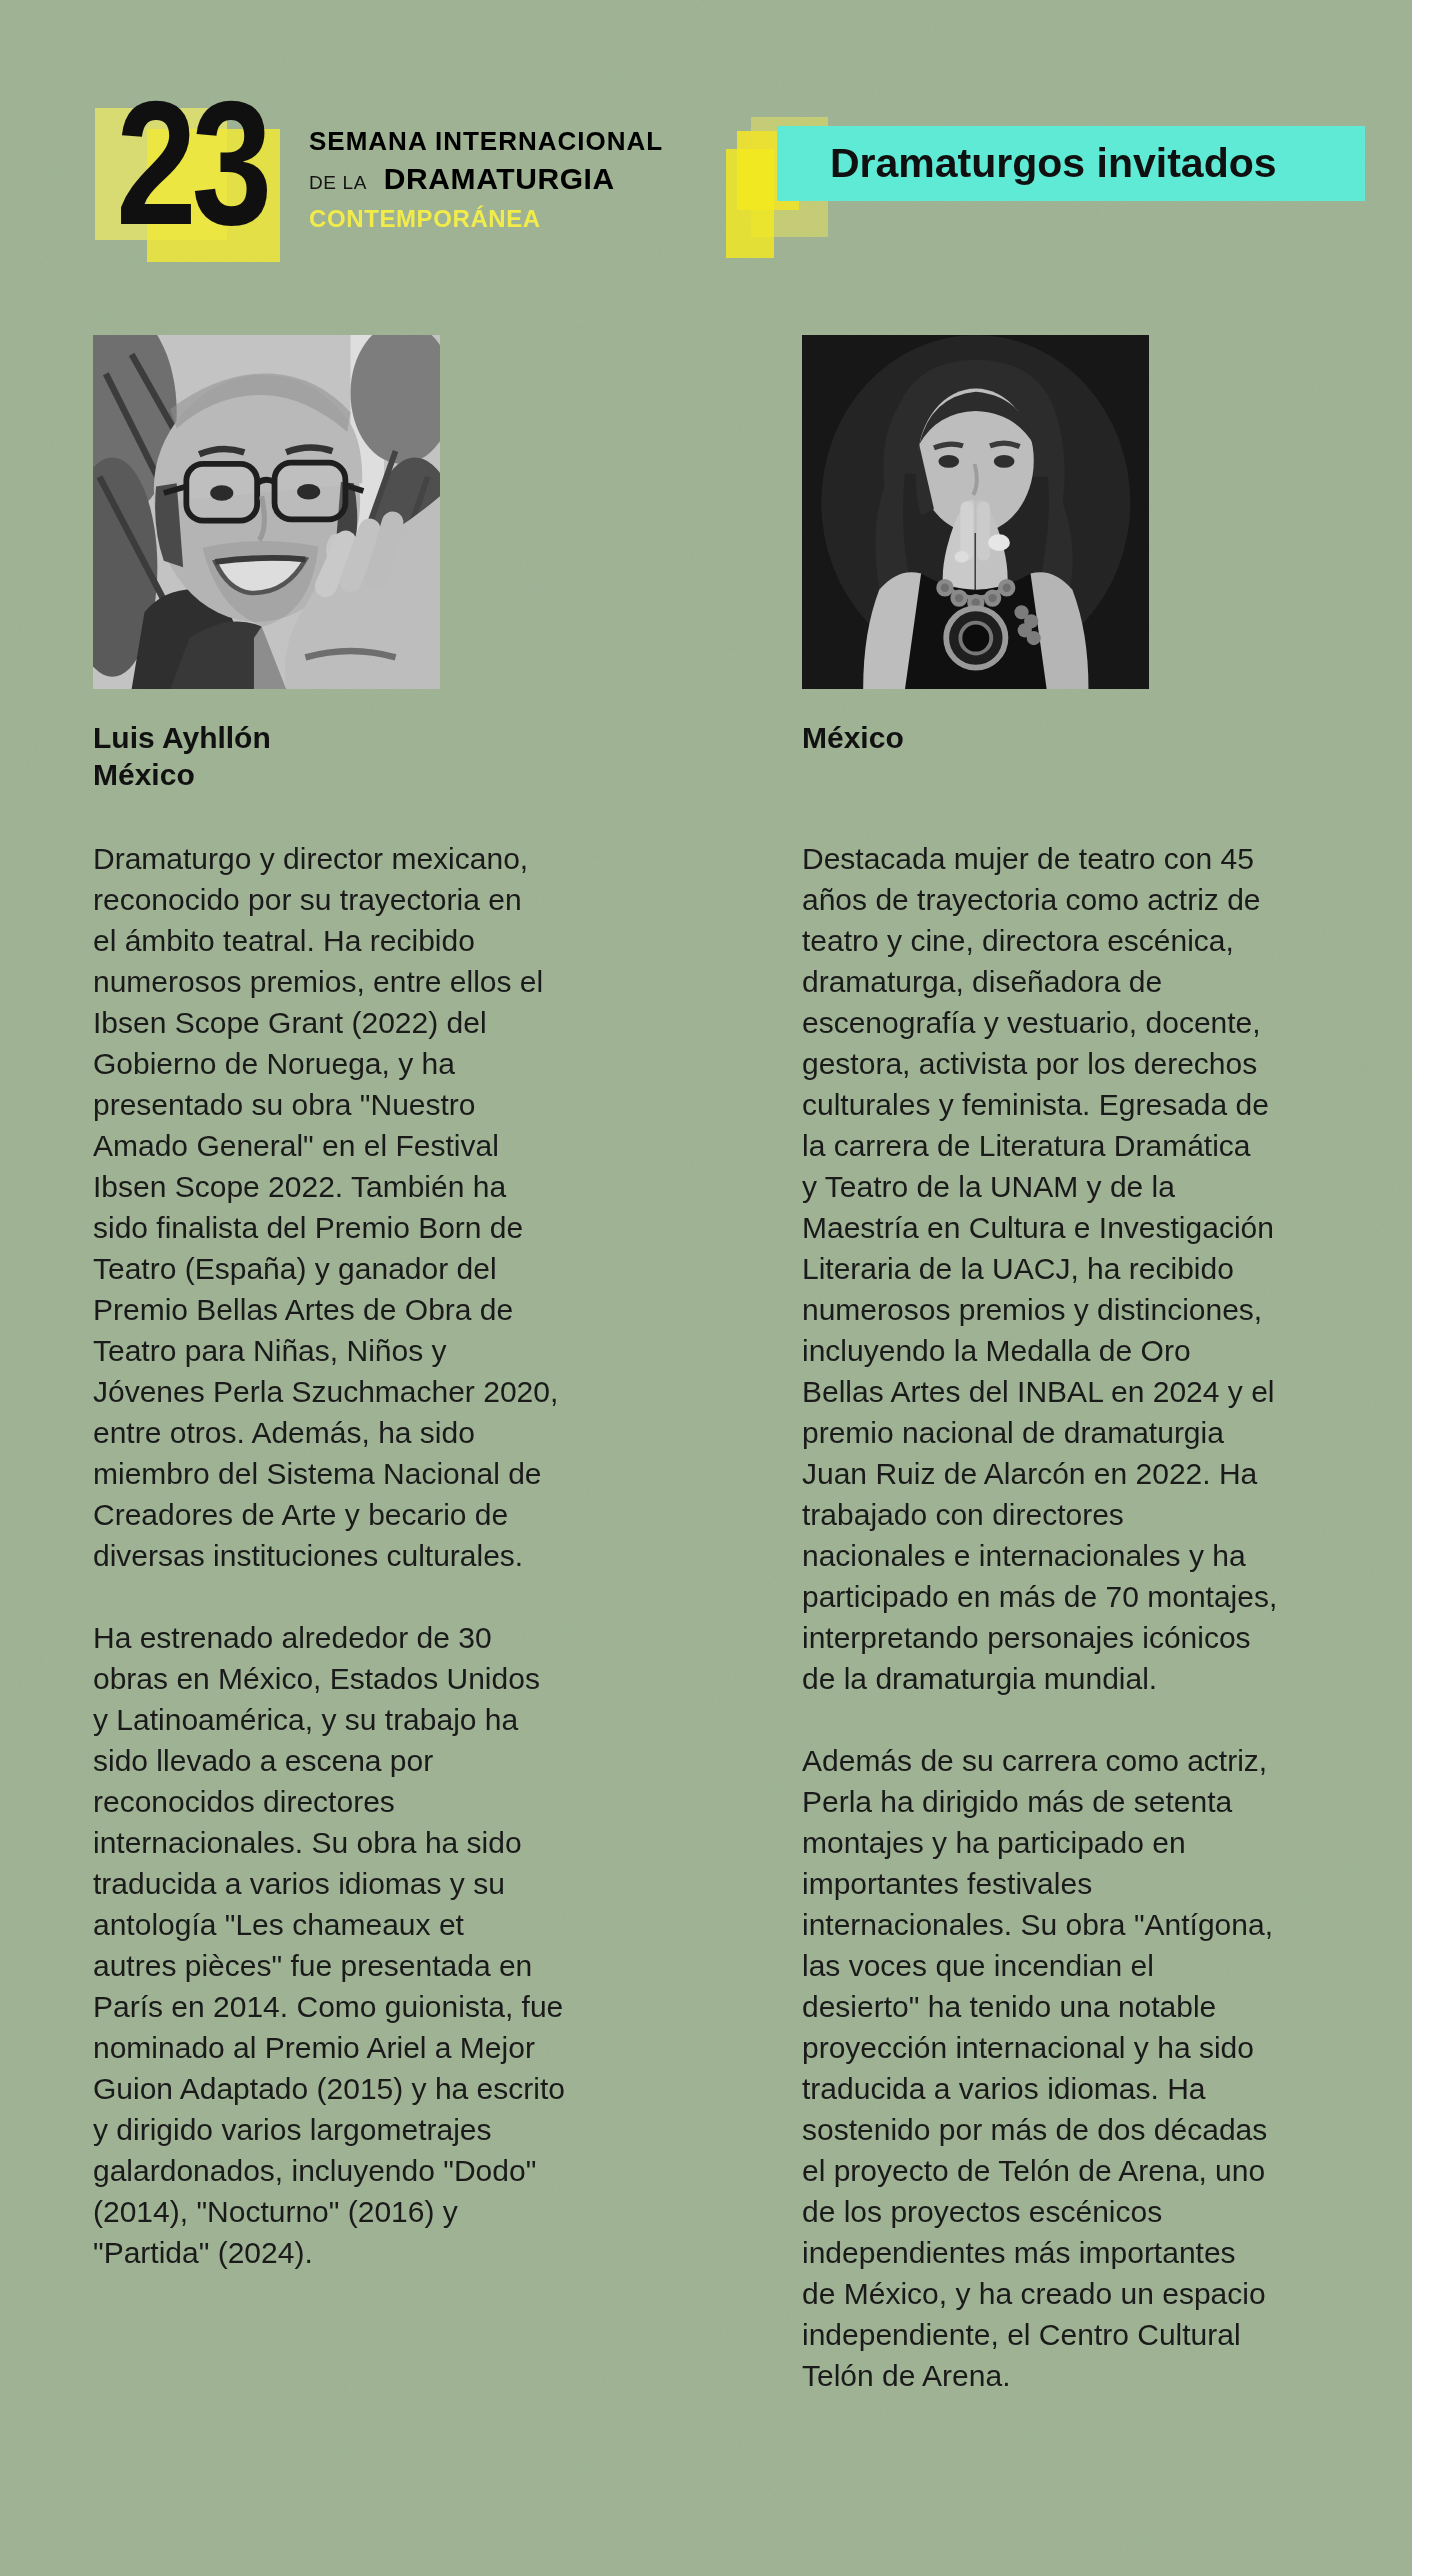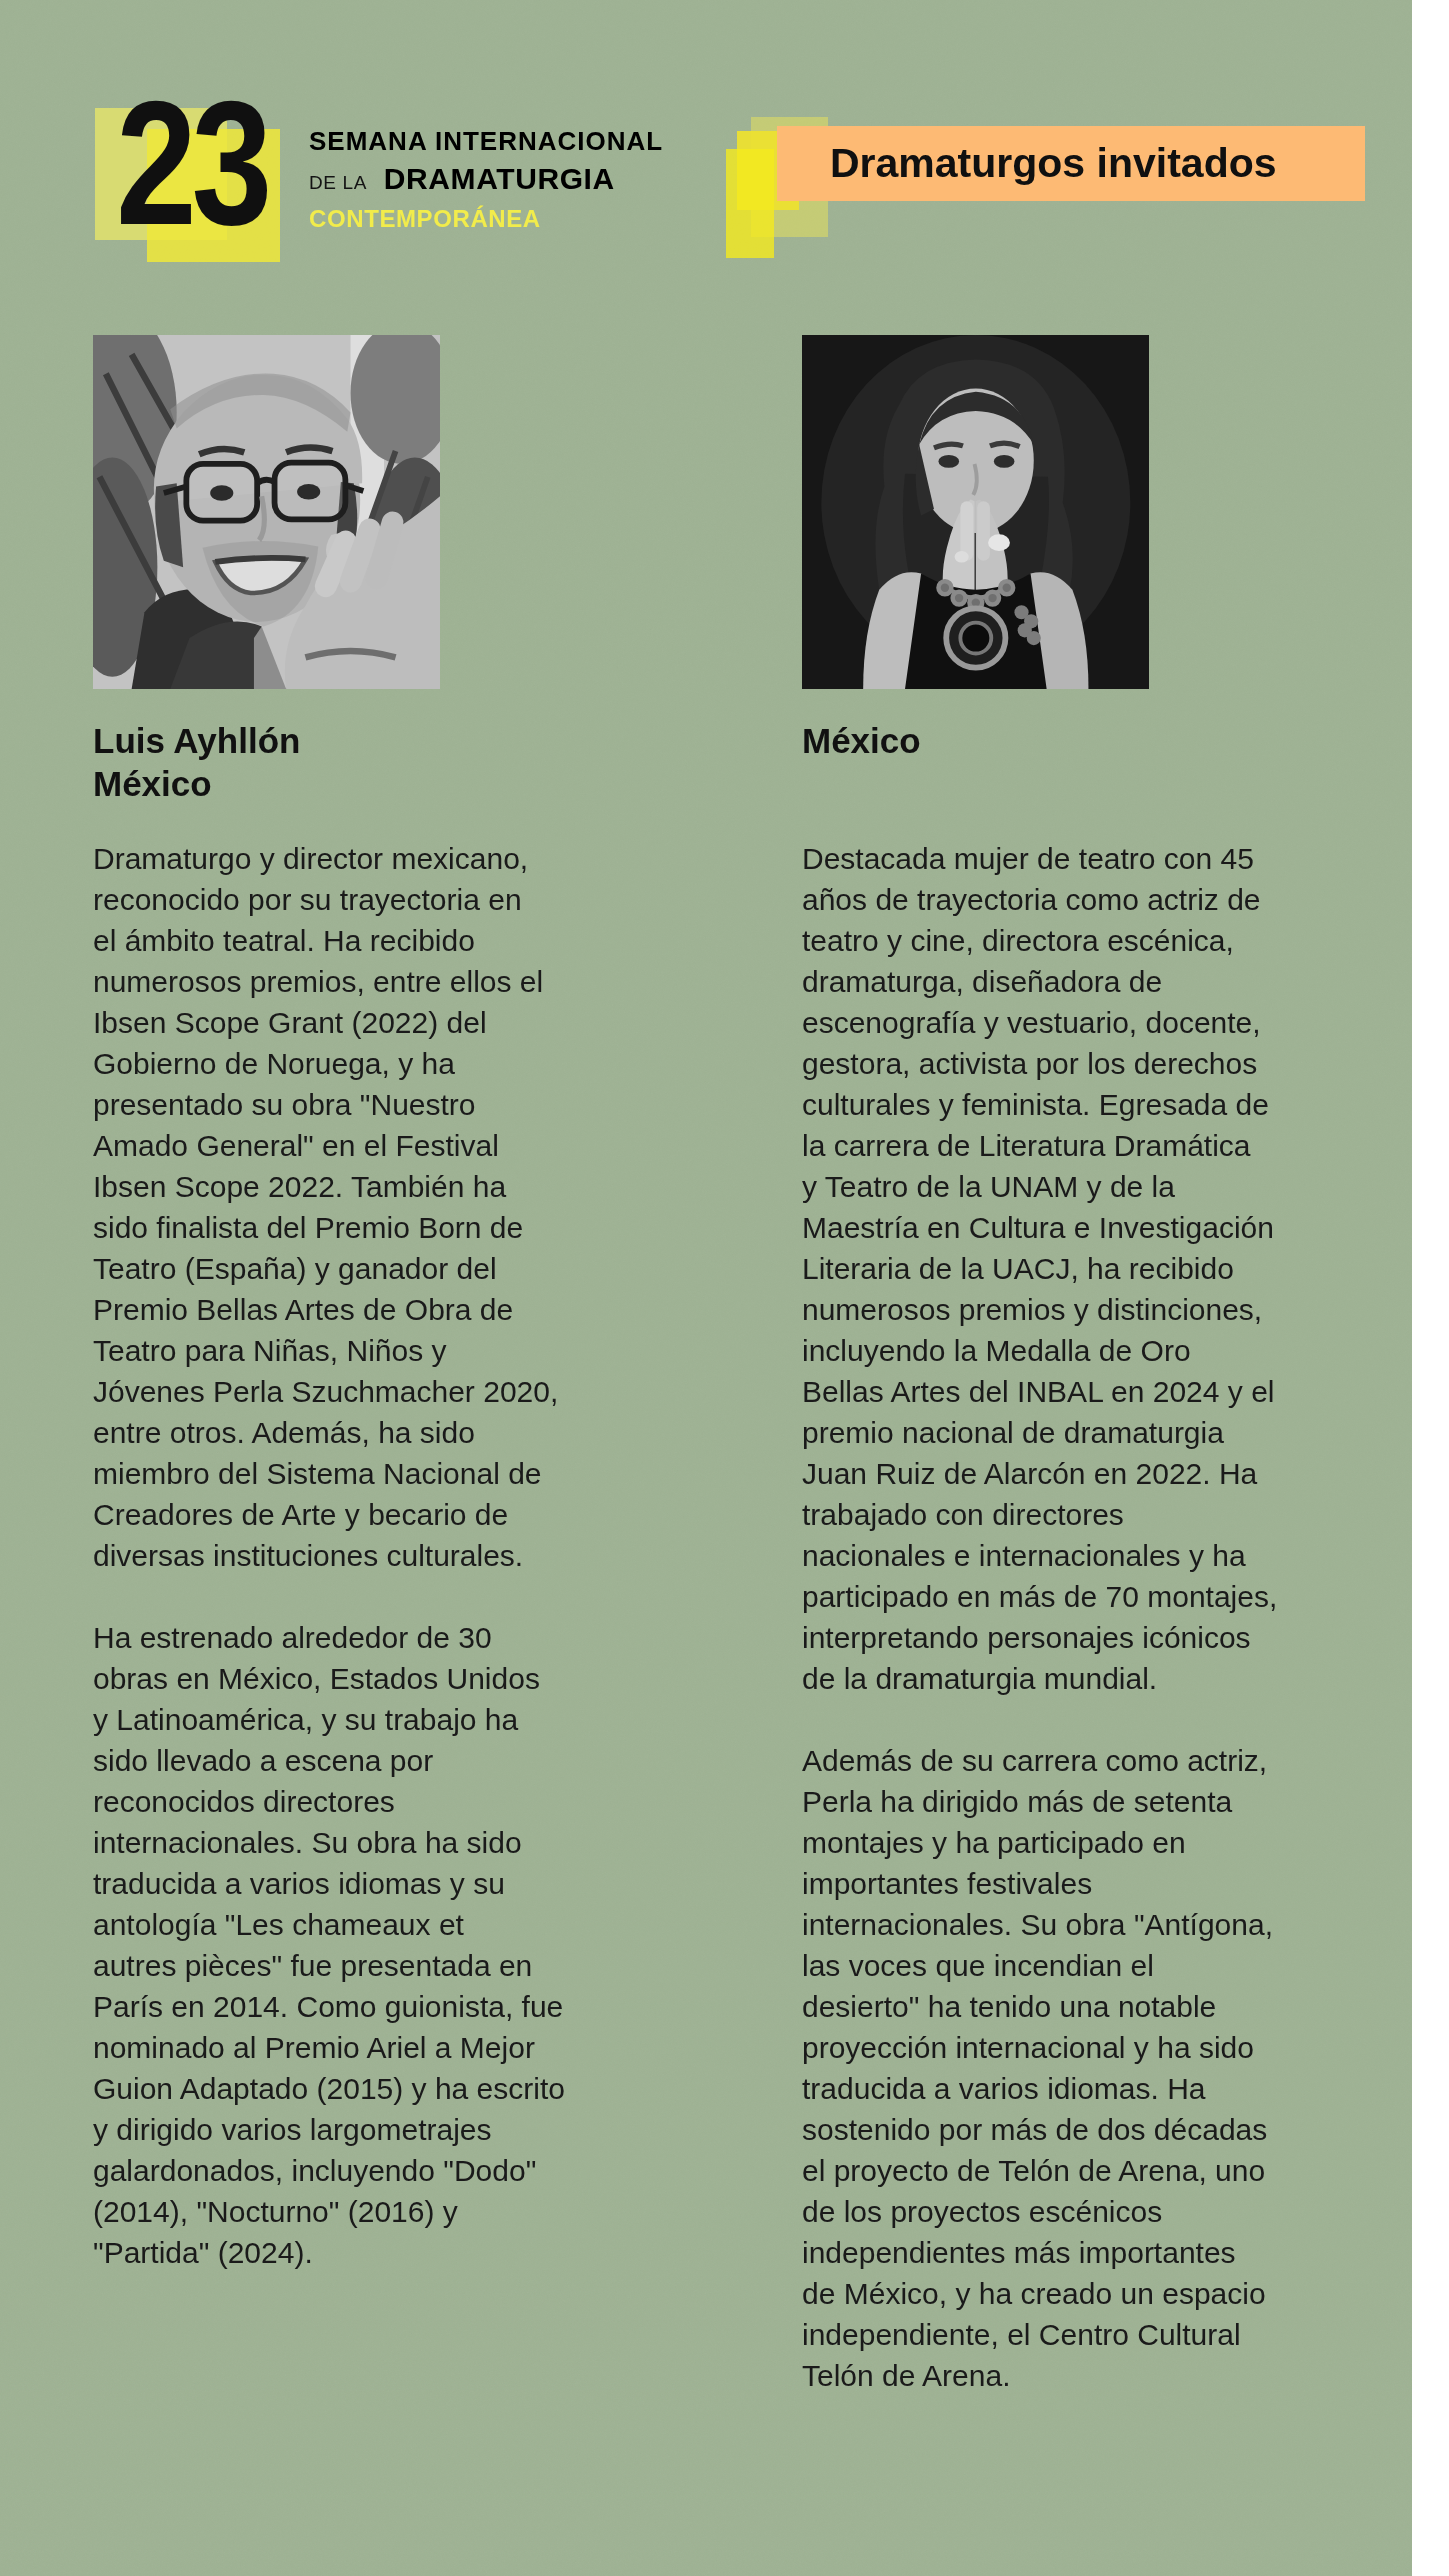--- a/index.html
+++ b/index.html
@@ -19,35 +19,35 @@
     color:#101010; letter-spacing:-6.4px;
     transform:scaleX(0.82); transform-origin:left top; white-space:nowrap;
   }
   .title-l1 { left:309px; top:126px; font-size:26px; font-weight:700; letter-spacing:1px; color:#000000; white-space:nowrap; }
   .title-l2 { left:309px; top:162px; white-space:nowrap; }
   .title-l2 .small { font-size:19px; font-weight:400; color:#141414; letter-spacing:0.6px; vertical-align:baseline; }
   .title-l2 .big   { font-size:30px; font-weight:700; color:#000000; letter-spacing:0.6px; margin-left:14px; vertical-align:baseline; }
   .title-l3 { left:309px; top:205px; font-size:24px; font-weight:700; color:#f2ec4b; letter-spacing:0.6px; white-space:nowrap; }
 
   
-  .banner { left:777px; top:126px; width:588px; height:75px; background:#fdba74; display:flex; align-items:center; }
+  .banner { left:777px; top:126px; width:588px; height:75px; background:#5eead4; display:flex; align-items:center; }
   .banner-label { padding-left:53px; font-size:41px; font-weight:700; color:#101010; white-space:nowrap; }
   .bsq1 { left:737px; top:131px; width:62px;  height:79px; background:rgba(236,224,48,0.95); }
   .bsq2 { left:726px; top:149px; width:48px;  height:109px; background:rgba(244,234,30,0.80); }
   .bsq3 { left:751px; top:117px; width:77px; height:120px; background:rgba(228,224,92,0.55); }
 
   
   .photo { top:335px; width:347px; height:354px; background:#1c1c1c; overflow:hidden; }
   .photo-left  { left:93px;  background:#bcbcbc; }
   .photo-right { left:802px; background:#161616; }
   .photo svg { display:block; width:100%; height:100%; }
 
   
   .name-block { top:720px; width:644px; line-height:1.22; }
-  .name-block .nm, .name-block .cty { font-size:35px; font-weight:700; color:#111111; }
+  .name-block .nm, .name-block .cty { font-size:30px; font-weight:700; color:#111111; }
   .col-a { left:93px; }
   .col-b { left:802px; }
   .bio { top:838px; width:634px; font-size:30px; line-height:41px; color:#1a1a1a; }
   .bio p { margin:0 0 41px 0; white-space:pre-line; }
 </style>
 </head>
 <body>
 
 <div class="page">
 

